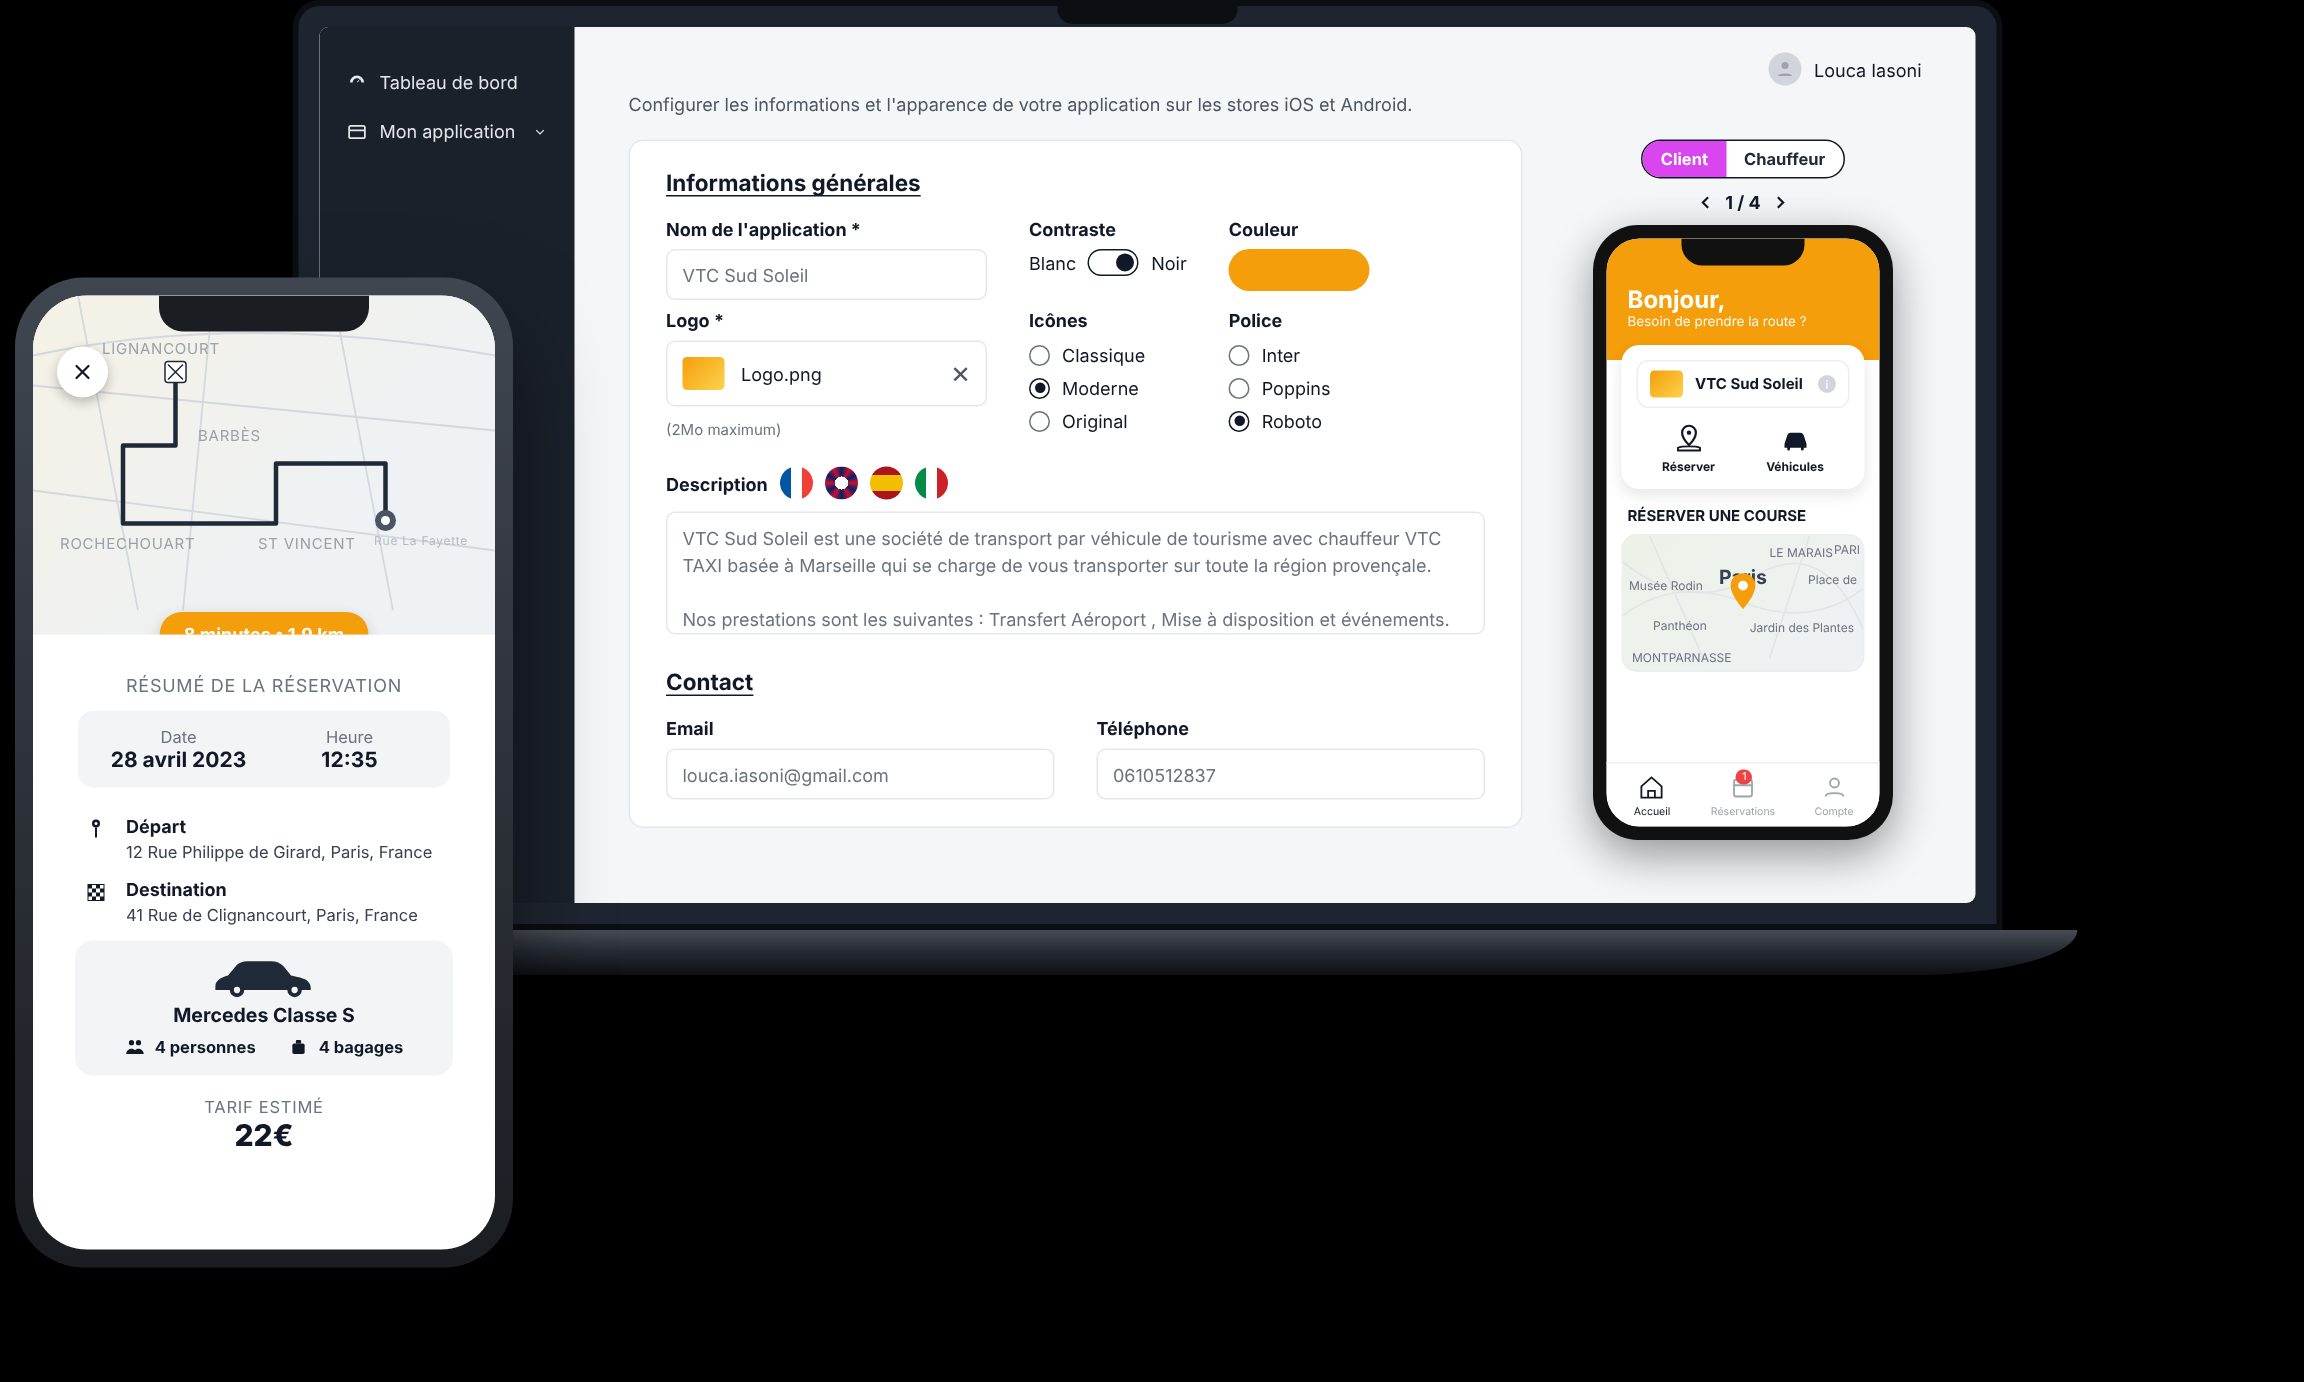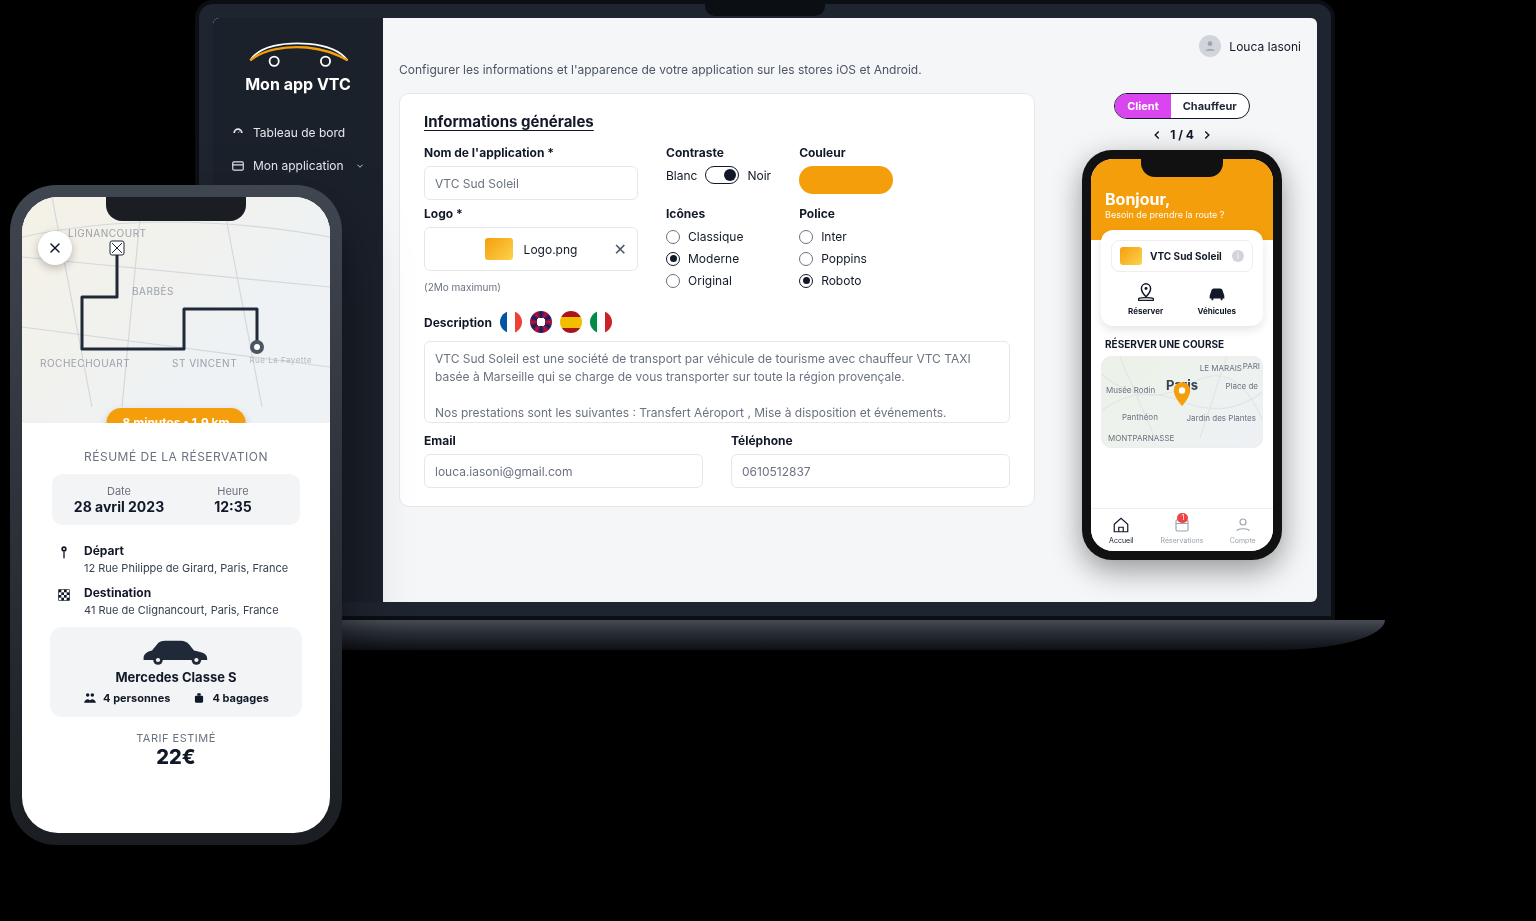--- a/index.html
+++ b/index.html
@@ -27,40 +27,40 @@
   .sidebar{width:170px;background:var(--dark2);color:#e5e7eb;padding:12px 0 0;flex-shrink:0;display:flex;flex-direction:column;}
   .brand{display:flex;flex-direction:column;align-items:center;padding:6px 10px 14px;}
   .car-logo{width:110px;height:34px;margin-bottom:4px;}
   .brand-text{font-weight:700;font-size:16px;color:#fff;}
   .nav{padding:8px 6px;}
   .nav-item{display:flex;align-items:center;gap:8px;padding:9px 12px;font-size:12px;color:#e5e7eb;cursor:pointer;border-radius:6px;}
   .nav-item svg,.nav-item .ic{width:14px;height:14px;flex-shrink:0;}
   .nav-item .chev{margin-left:auto;width:10px;height:10px;}
 
   
-  .main{flex:1;display:flex;flex-direction:column;padding:12px 16px 18px;position:relative;overflow:hidden;}
+  .main{flex:1;display:flex;flex-direction:column;padding:12px 36px 18px;position:relative;overflow:hidden;}
   .topbar{display:flex;justify-content:flex-end;align-items:center;height:32px;gap:8px;}
   .avatar{width:22px;height:22px;background:#d1d5db;border-radius:50%;display:flex;align-items:center;justify-content:center;}
   .avatar svg{width:14px;height:14px;fill:#9ca3af;}
   .user-name{font-size:12px;color:#111827;}
   h1.page-title{font-size:20px;margin:6px 0 2px;font-weight:700;color:#111827;}
   .subtitle{font-size:12px;color:#4b5563;margin:0 0 16px;}
 
   .content-row{display:flex;gap:28px;align-items:flex-start;}
   .card{background:var(--white);border:1px solid var(--panel-border);border-radius:10px;padding:18px 24px;flex:1;min-width:0;}
   .section-title{font-weight:700;font-size:15px;text-decoration:underline;text-underline-offset:3px;color:#111827;margin:0 0 14px;}
   .section-title.contact{margin-top:22px;}
   .form-grid{display:grid;grid-template-columns:1fr 1fr 1fr 1fr;column-gap:28px;row-gap:6px;}
   .field{display:flex;flex-direction:column;gap:6px;}
   .lbl{font-size:12px;font-weight:700;color:#111827;}
   .input,.logo-box,.textarea{border:1px solid var(--panel-border);border-radius:6px;background:#fff;font-size:12px;color:var(--muted);padding:8px 10px;font-family:inherit;}
   .input{height:34px;}
   .color-swatch{height:28px;width:94px;border-radius:14px;background:var(--accent);}
   .logo-section{grid-column:1;}
-  .logo-box{display:flex;align-items:center;gap:11px;height:44px;padding:6px 10px;position:relative;justify-content:center;}
+  .logo-box{display:flex;align-items:center;gap:11px;height:44px;padding:6px 10px;position:relative;}
   .logo-thumb{width:28px;height:22px;background:linear-gradient(135deg,#f59e0b,#fcd34d);border-radius:3px;}
   .logo-name{font-size:12px;color:#111827;}
   .logo-close{position:absolute;right:10px;font-size:16px;color:#4b5563;cursor:pointer;}
   .hint{font-size:10px;color:var(--muted);margin-top:4px;}
   .opts{display:flex;flex-direction:column;gap:7px;margin-top:2px;}
   .radio{display:flex;align-items:center;gap:8px;font-size:12px;color:#111827;cursor:pointer;}
   .radio .dot{width:14px;height:14px;border:1.5px solid #6b7280;border-radius:50%;display:flex;align-items:center;justify-content:center;flex-shrink:0;}
   .radio.on .dot{border-color:#111827;}
   .radio.on .dot::after{content:"";width:7px;height:7px;background:#111827;border-radius:50%;}
   .contrast{display:flex;align-items:center;gap:8px;font-size:12px;color:#111827;}
@@ -148,29 +148,20 @@
 </style>
 </head>
 <body>
 
 <div class="laptop">
   <div class="laptop-screen">
     <div class="laptop-notch"></div>
     <div class="laptop-inner">
 
       <aside class="sidebar">
-        <div class="brand">
-          <svg class="car-logo" viewBox="0 0 120 36">
-            <path d="M8 26 C18 10 45 6 72 8 C95 10 108 18 114 26" fill="none" stroke="#fff" stroke-width="2"></path>
-            <path d="M8 26 C22 14 48 10 70 12 C90 14 104 20 114 26" fill="none" stroke="#f59e0b" stroke-width="2.5"></path>
-            <circle cx="34" cy="27" r="5" fill="none" stroke="#fff" stroke-width="2"></circle>
-            <circle cx="90" cy="27" r="5" fill="none" stroke="#fff" stroke-width="2"></circle>
-          </svg>
-          <div class="brand-text">Mon app VTC</div>
-        </div>
         <nav class="nav">
           <div class="nav-item">
             <svg class="ic" viewBox="0 0 24 24">
                 <path fill="#e5e7eb" d="M12 4a8 8 0 0 0-8 8h3a5 5 0 1 1 10 0h3a8 8 0 0 0-8-8zm0 7 4-4-3 5z"></path>
               </svg>
             <span>Tableau de bord</span>
           </div>
           <div class="nav-item">
             <svg class="ic" viewBox="0 0 24 24">
                 <rect x="3" y="5" width="18" height="14" rx="2" fill="none" stroke="#e5e7eb" stroke-width="2"></rect>
@@ -268,20 +259,21 @@
               <span class="lbl" style="margin:0">Description</span>
               <span class="flag fr"></span>
               <span class="flag uk"></span>
               <span class="flag es"></span>
               <span class="flag it"></span>
             </div>
             <div class="textarea">VTC Sud Soleil est une société de transport par véhicule de tourisme avec chauffeur VTC TAXI basée à Marseille qui se charge de vous transporter sur toute la région provençale.
 
 Nos prestations sont les suivantes : Transfert Aéroport , Mise à disposition et événements.</div>
 
+            <h3 class="section-title contact">Contact</h3>
             <div class="contact-grid">
               <div class="field">
                 <span class="lbl">Email</span>
                 <input class="input" value="louca.iasoni@gmail.com" style="">
               </div>
               <div class="field">
                 <span class="lbl">Téléphone</span>
                 <input class="input" value="0610512837" style="">
               </div>
             </div>

